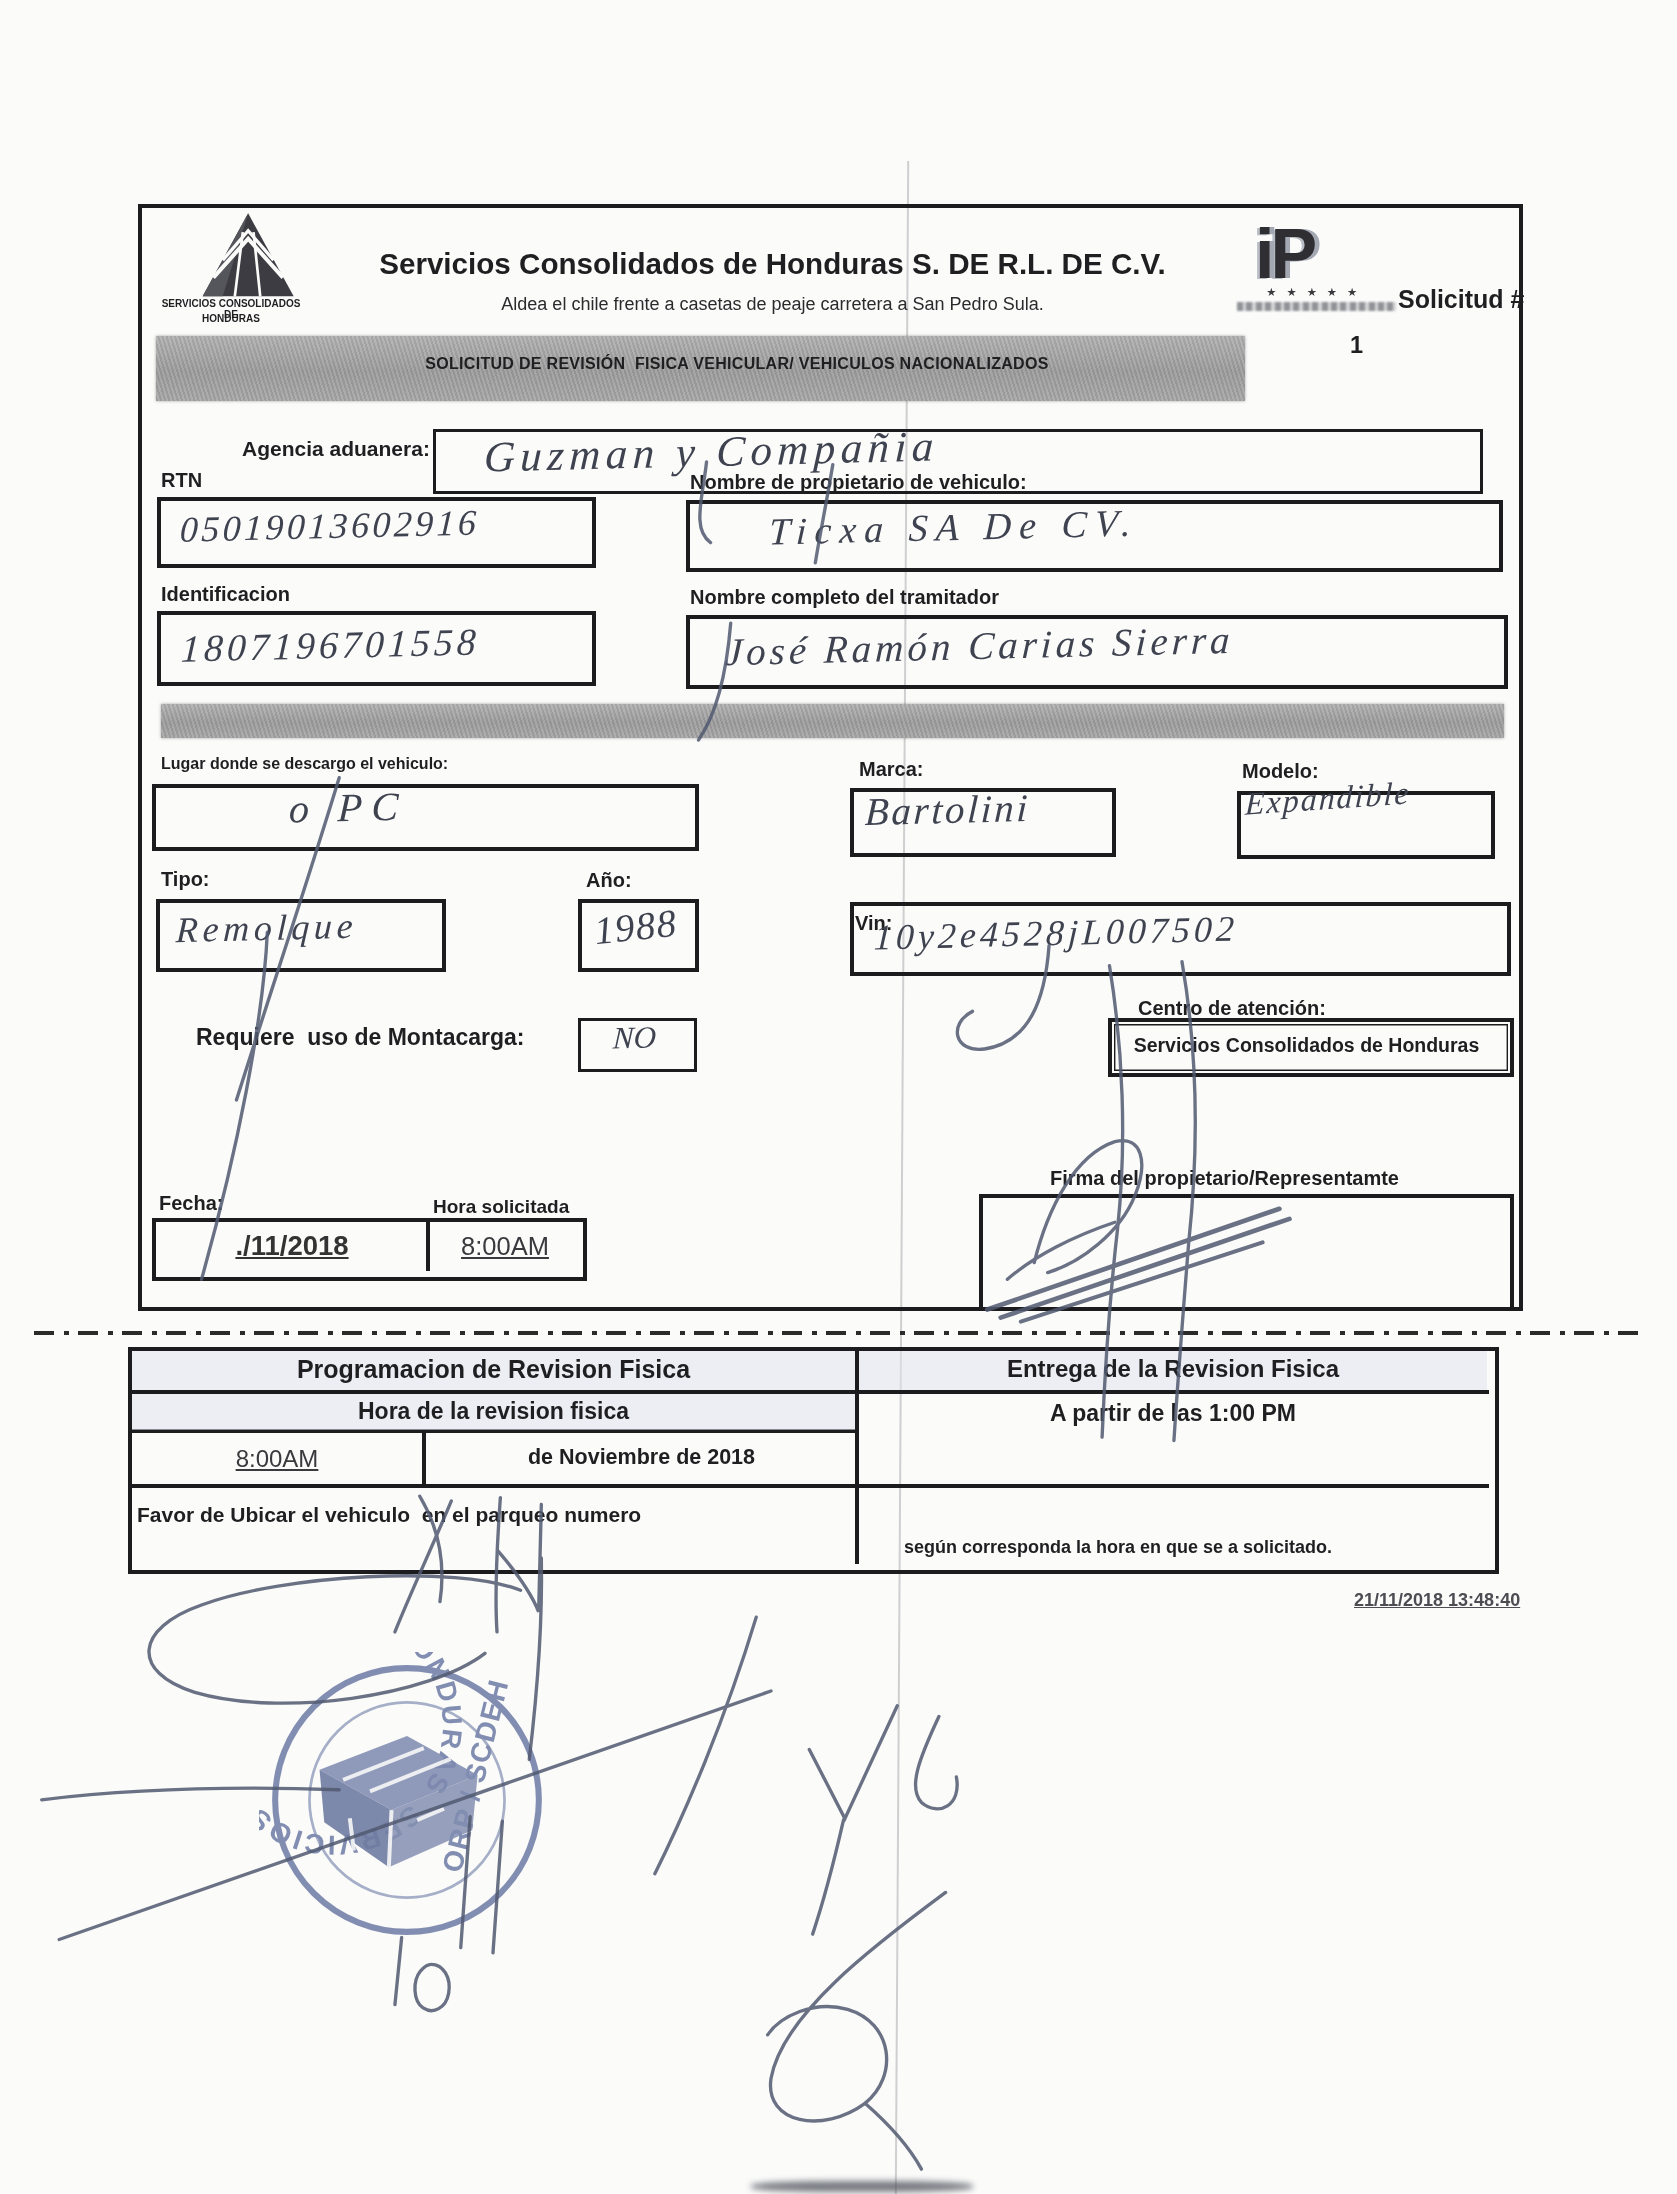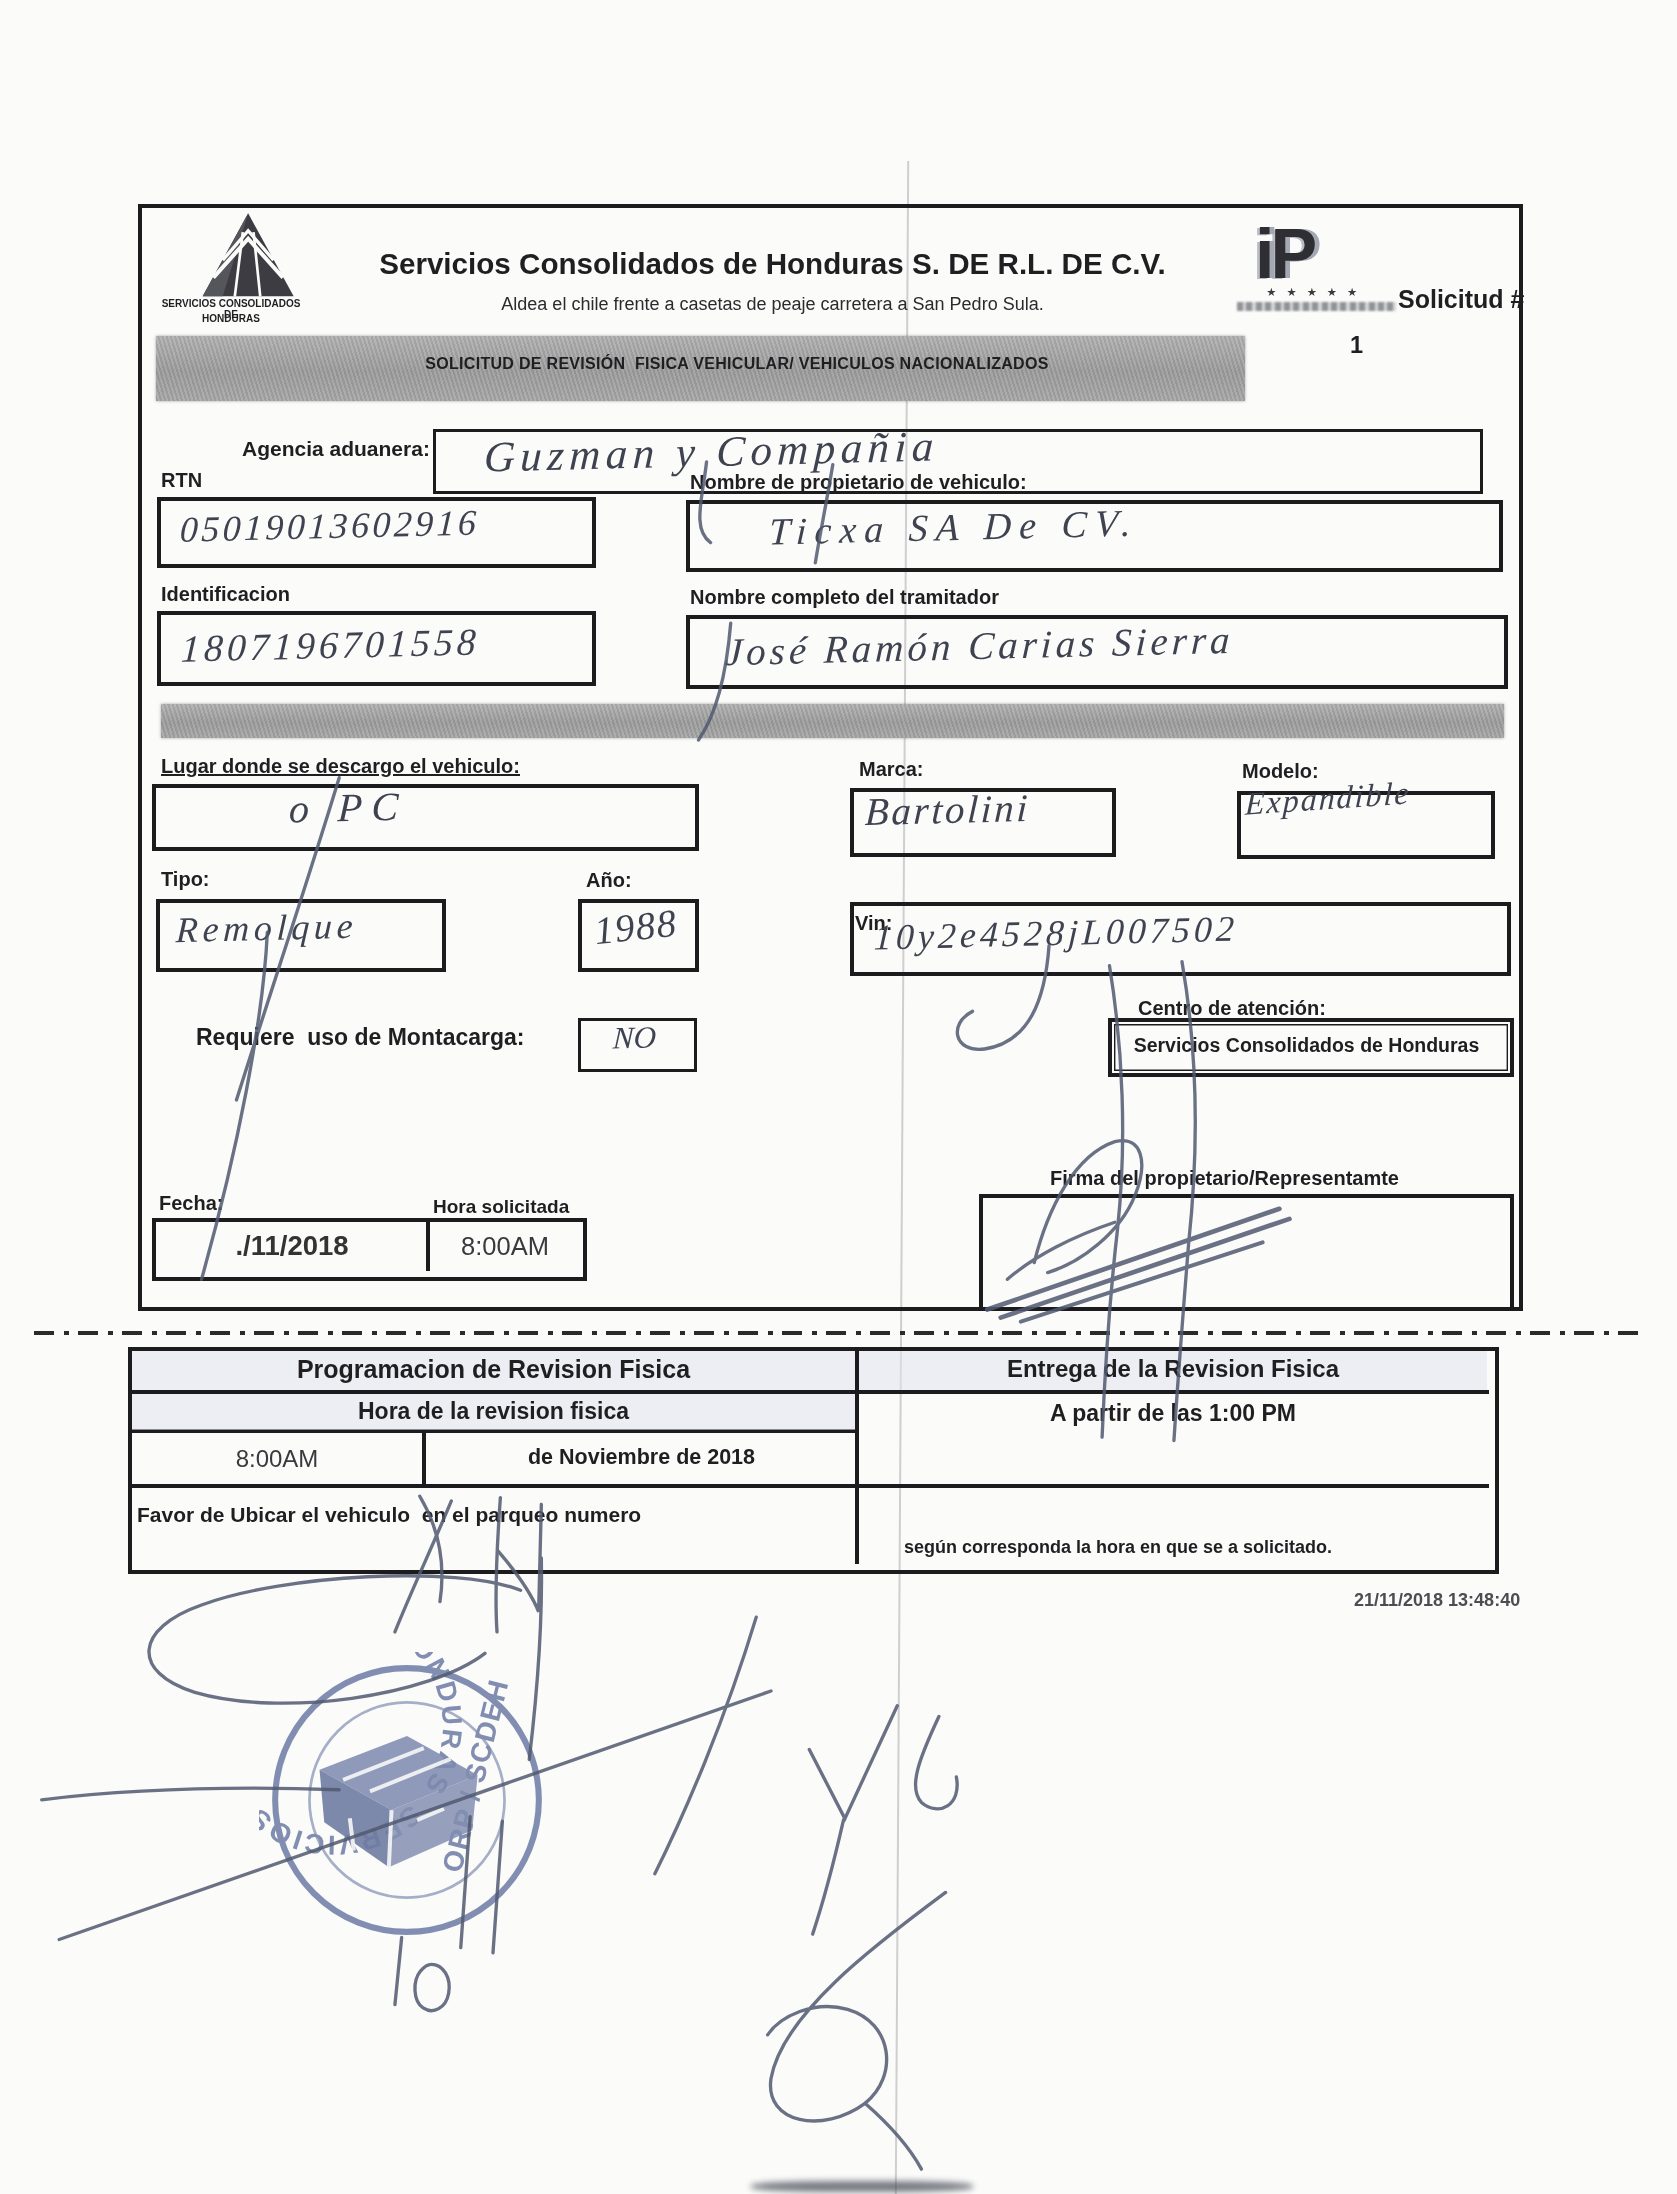--- a/index.html
+++ b/index.html
@@ -3,21 +3,21 @@
 <meta charset="utf-8">
 <style>
   html,body{margin:0;padding:0;background:#e8e8e8;}
   #page{position:relative;width:1677px;height:2194px;background:#fbfbfa;overflow:hidden;
         font-family:"Liberation Sans",sans-serif;color:#1d1d1f;}
   .abs{position:absolute;}
   .lbl{font-weight:700;color:#1f1f22;white-space:pre-wrap;}
   .box{position:absolute;border:4px solid #1c1c1e;background:transparent;}
   .hw{font-family:"Liberation Serif",serif;font-style:italic;color:#3f4350;
       white-space:nowrap;transform:rotate(-1.4deg) skewX(-4deg);}
-  .print{font-family:"Liberation Sans",sans-serif;color:#2a2a2e;}
+  .print{font-family:"Liberation Sans",sans-serif;color:#2a2a2e;text-decoration:underline;}
   .ctr{text-align:center;}
   .graybar{position:absolute;background:
       repeating-linear-gradient(73deg, rgba(60,60,60,.10) 0 2px, rgba(255,255,255,.08) 2px 4px),
       linear-gradient(180deg,#b2b2b2,#9d9d9d 55%,#a8a8a8);
       box-shadow:0 0 2.7px rgba(80,80,80,.5);}
   .dashdot{position:absolute;height:4px;background:
       repeating-linear-gradient(90deg,#2b2b2b 0 20px,transparent 20px 29.6px,#2b2b2b 29.6px 35px,transparent 35px 44px);}
   .foldline{position:absolute;width:2px;background:rgba(125,125,132,.35);transform:rotate(.35deg);}
   .cellline{position:absolute;background:#1c1c1e;}
   .tint{background:rgba(225,227,238,.55);}
@@ -75,21 +75,21 @@
   <div class="abs lbl" style="left:161px;top:583px;font-size:20px;">Identificacion</div>
   <div class="box" style="left:157px;top:611px;width:431px;height:67px;"></div>
   <div class="abs hw" style="left:181px;top:623px;font-size:38px;letter-spacing:4px;">1807196701558</div>
 
   <div class="abs lbl" style="left:690px;top:586px;font-size:20px;">Nombre completo del tramitador</div>
   <div class="box" style="left:686px;top:615px;width:814px;height:66px;"></div>
   <div class="abs hw" style="left:725px;top:623px;font-size:39px;letter-spacing:4px;">José Ramón Carias Sierra</div>
 
   <div class="graybar" style="left:161px;top:704px;width:1343px;height:34px;"></div>
 
-  <div class="abs lbl" style="left:161px;top:755px;font-size:20px;text-decoration:underline;">Lugar donde se descargo el vehiculo:</div>
+  <div class="abs lbl" style="left:161px;top:755px;font-size:16px;">Lugar donde se descargo el vehiculo:</div>
   <div class="box" style="left:152px;top:784px;width:539px;height:59px;"></div>
   <div class="abs hw" style="left:289px;top:784px;font-size:40px;letter-spacing:9.4px;">o PC</div>
 
   <div class="abs lbl" style="left:859px;top:758px;font-size:20px;">Marca:</div>
   <div class="box" style="left:850px;top:788px;width:258px;height:61px;"></div>
   <div class="abs hw" style="left:865px;top:787px;font-size:39px;letter-spacing:2.7px;">Bartolini</div>
 
   <div class="abs lbl" style="left:1242px;top:760px;font-size:20px;">Modelo:</div>
   <div class="box" style="left:1237px;top:791px;width:250px;height:60px;"></div>
   <div class="abs hw" style="left:1245px;top:780px;font-size:32px;letter-spacing:2px;transform:rotate(-4deg) skewX(-6deg);">Expandible</div>

